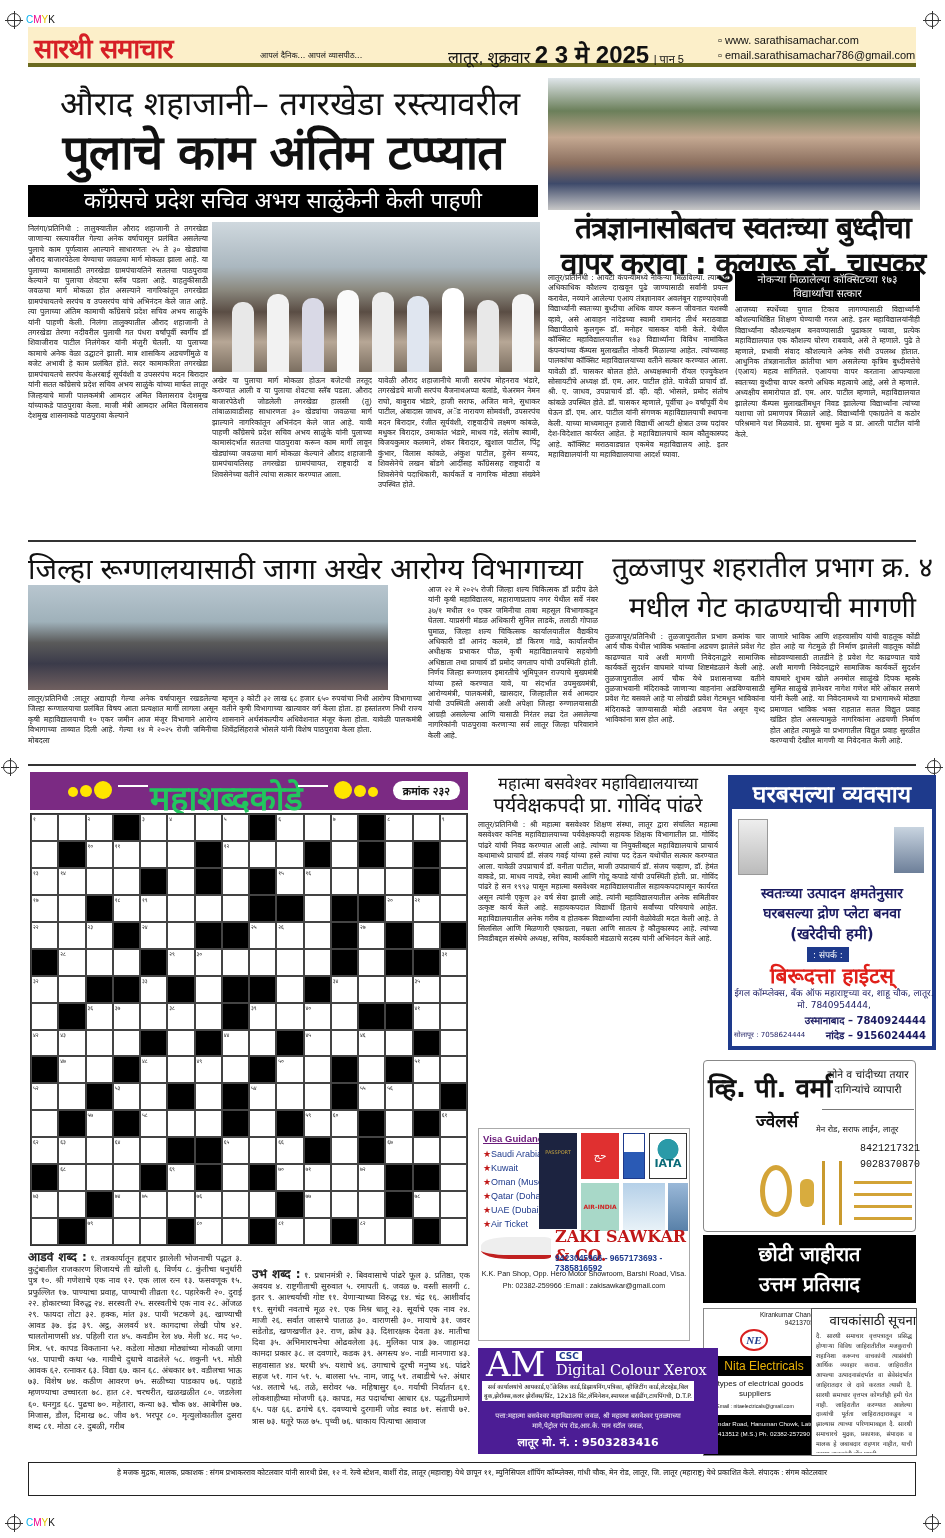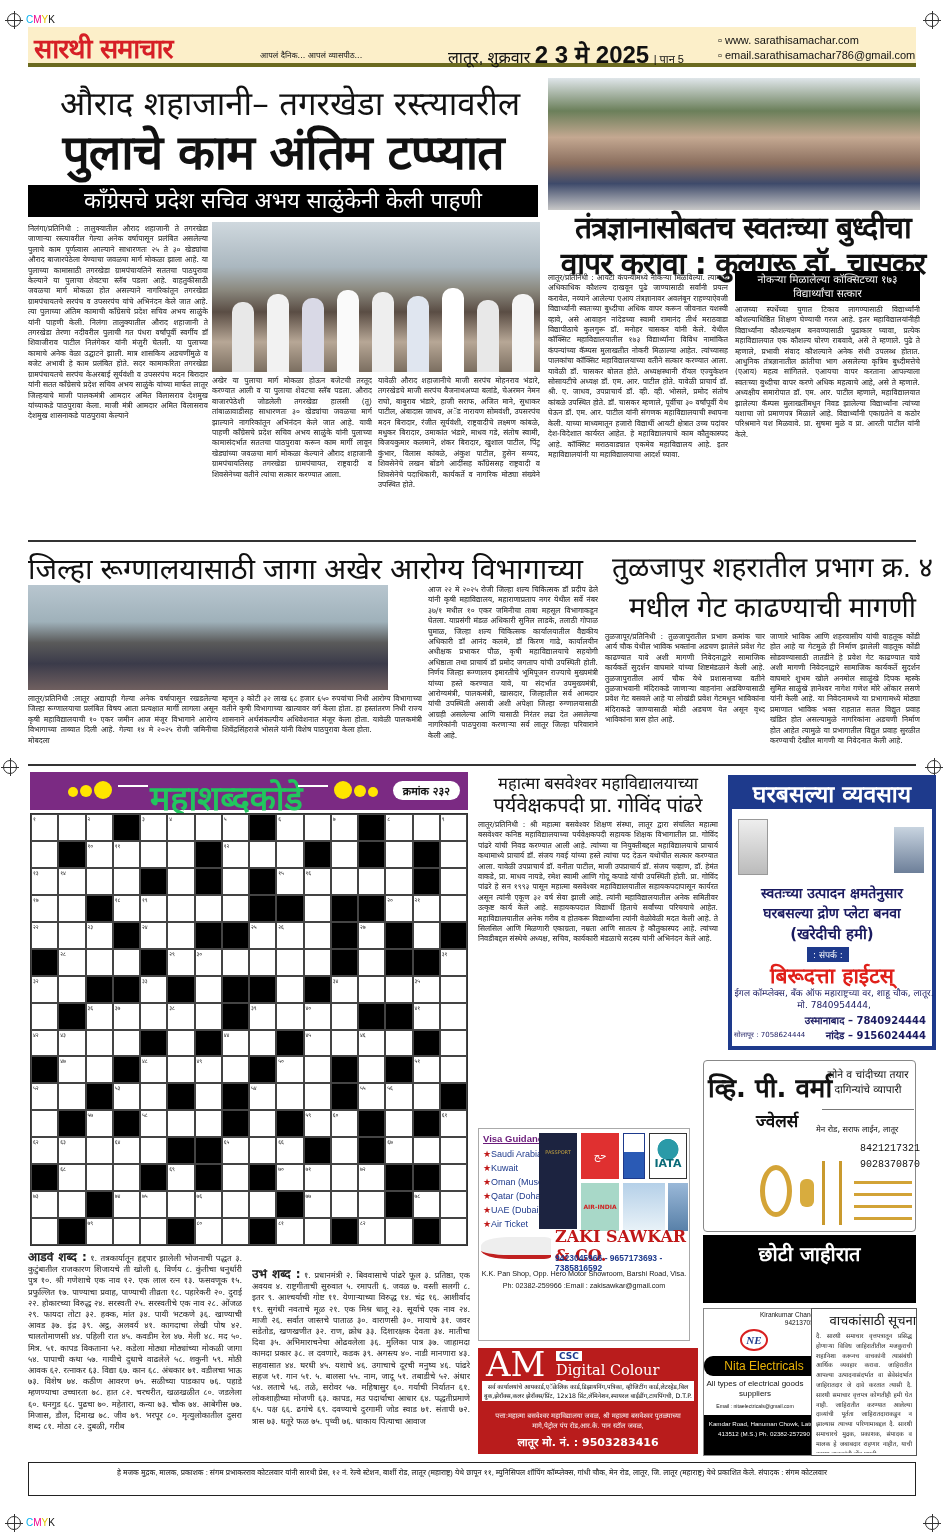--- a/index.html
+++ b/index.html
@@ -49,21 +49,21 @@
   .ad-ghar { left:728px; top:775px; width:208px; height:275px; border:4px solid #1e3a8c; background:#fff; }
   .ad-ghar .ttl { background:#1e3a8c; color:#fff; font-size:23px; font-weight:bold; text-align:center; height:30px; line-height:30px; }
   .star { position:absolute; left:48px; top:40px; width:120px; height:60px; background:#000; color:#fff; clip-path: polygon(0% 50%,8% 30%,2% 15%,18% 15%,22% 0%,36% 10%,50% 0%,64% 10%,78% 0%,82% 15%,98% 15%,92% 30%,100% 50%,92% 70%,98% 85%,82% 85%,78% 100%,64% 90%,50% 100%,36% 90%,22% 100%,18% 85%,2% 85%,8% 70%); font-size:15px; font-weight:bold; text-align:center; padding-top:12px; line-height:18px; }
 
   .ad-varma { left:703px; top:1060px; width:213px; height:172px; border:1px solid #888; border-radius:4px; background:#fff; }
   .ad-chhoti { left:703px; top:1235px; width:213px; height:68px; background:#000; color:#fff; text-align:center; font-size:20px; font-weight:bold; line-height:30px; padding-top:4px; }
   .ad-nita { left:703px; top:1308px; width:122px; height:148px; border:1px solid #888; background:#fff; }
   .ad-notice { left:811px; top:1308px; width:106px; height:148px; border:1px solid #555; background:#fff; }
 
   .ad-zaki { left:478px; top:1128px; width:212px; height:213px; border:1px solid #aaa; background:#fff; }
-  .ad-am { left:478px; top:1348px; width:220px; height:106px; background:#b91c1c; color:#fff; }
+  .ad-am { left:478px; top:1348px; width:240px; height:106px; background:#4c1d95; color:#fff; }
 
   .imprint { left:28px; top:1462px; width:888px; height:34px; border:1px solid #222; font-size:7.5px; text-align:center; line-height:14px; padding-top:3px; font-family:"Liberation Sans", sans-serif; }
 </style>
 </head>
 <body>
 
 <div class="abs reg" style="left:7px;top:13px;"></div>
 <div class="abs cmyk" style="left:26px;top:14px;"><span class="c">C</span><span class="m">M</span><span class="y">Y</span><span class="k">K</span></div>
 <div class="abs reg" style="left:925px;top:13px;"></div>
 <div class="abs reg" style="left:3px;top:760px;"></div>
@@ -600,20 +600,21 @@
   <div style="position:absolute;left:156px;top:82px;font-size:10px;font-family:'Liberation Mono',monospace;">8421217321</div>
   <div style="position:absolute;left:156px;top:98px;font-size:10px;font-family:'Liberation Mono',monospace;">9028370870</div>
   <div style="position:absolute;left:56px;top:104px;width:32px;height:52px;border:5px solid #d4a437;border-radius:50%;"></div>
   <div style="position:absolute;left:96px;top:118px;width:14px;height:28px;background:#d8ac3e;border-radius:6px;"></div>
   <div style="position:absolute;left:118px;top:100px;width:20px;height:64px;border-left:3px solid #c99a2e;border-right:3px solid #c99a2e;"></div>
   <div style="position:absolute;left:150px;top:120px;width:58px;height:40px;background:repeating-linear-gradient(180deg,#d2a336 0 3px,transparent 3px 12px);"></div>
 </div>
 
 <div class="abs ad-chhoti">
   <div>छोटी जाहीरात</div>
+  <div>उत्तम प्रतिसाद</div>
 </div>
 
 <div class="abs ad-nita">
   <div style="position:absolute;right:3px;top:2px;font-size:6.5px;font-family:'Liberation Sans',sans-serif;">Kirankumar Chandak</div>
   <div style="position:absolute;right:3px;top:10px;font-size:6.5px;font-family:'Liberation Sans',sans-serif;">9421370555</div>
   <div style="position:absolute;left:36px;top:20px;width:28px;height:22px;border:2px solid #d82020;border-radius:50%;color:#1e3a8c;font-size:11px;font-weight:bold;text-align:center;line-height:18px;font-family:'Liberation Serif',serif;font-style:italic;">NE</div>
   <div style="position:absolute;left:0;top:47px;width:100%;height:20px;background:#000;color:#eab308;font-size:12px;text-align:center;line-height:20px;font-family:'Liberation Sans',sans-serif;border-radius:9px;">Nita Electricals</div>
   <div style="position:absolute;left:2px;top:70px;width:98px;text-align:center;font-size:8px;line-height:10px;font-family:'Liberation Sans',sans-serif;">All types of electrical goods suppliers</div>
   <div style="position:absolute;left:2px;top:94px;width:98px;text-align:center;font-size:5.2px;font-family:'Liberation Sans',sans-serif;">Email : nitaelectricals@gmail.com</div>
   <div style="position:absolute;left:0;bottom:0;width:100%;height:40px;background:#000;color:#fff;font-size:6.2px;line-height:9.5px;text-align:center;padding:4px 2px;font-family:'Liberation Sans',sans-serif;">Kamdar Road, Hanuman Chowk, Latur - 413512 (M.S.) Ph. 02382-257290</div>

